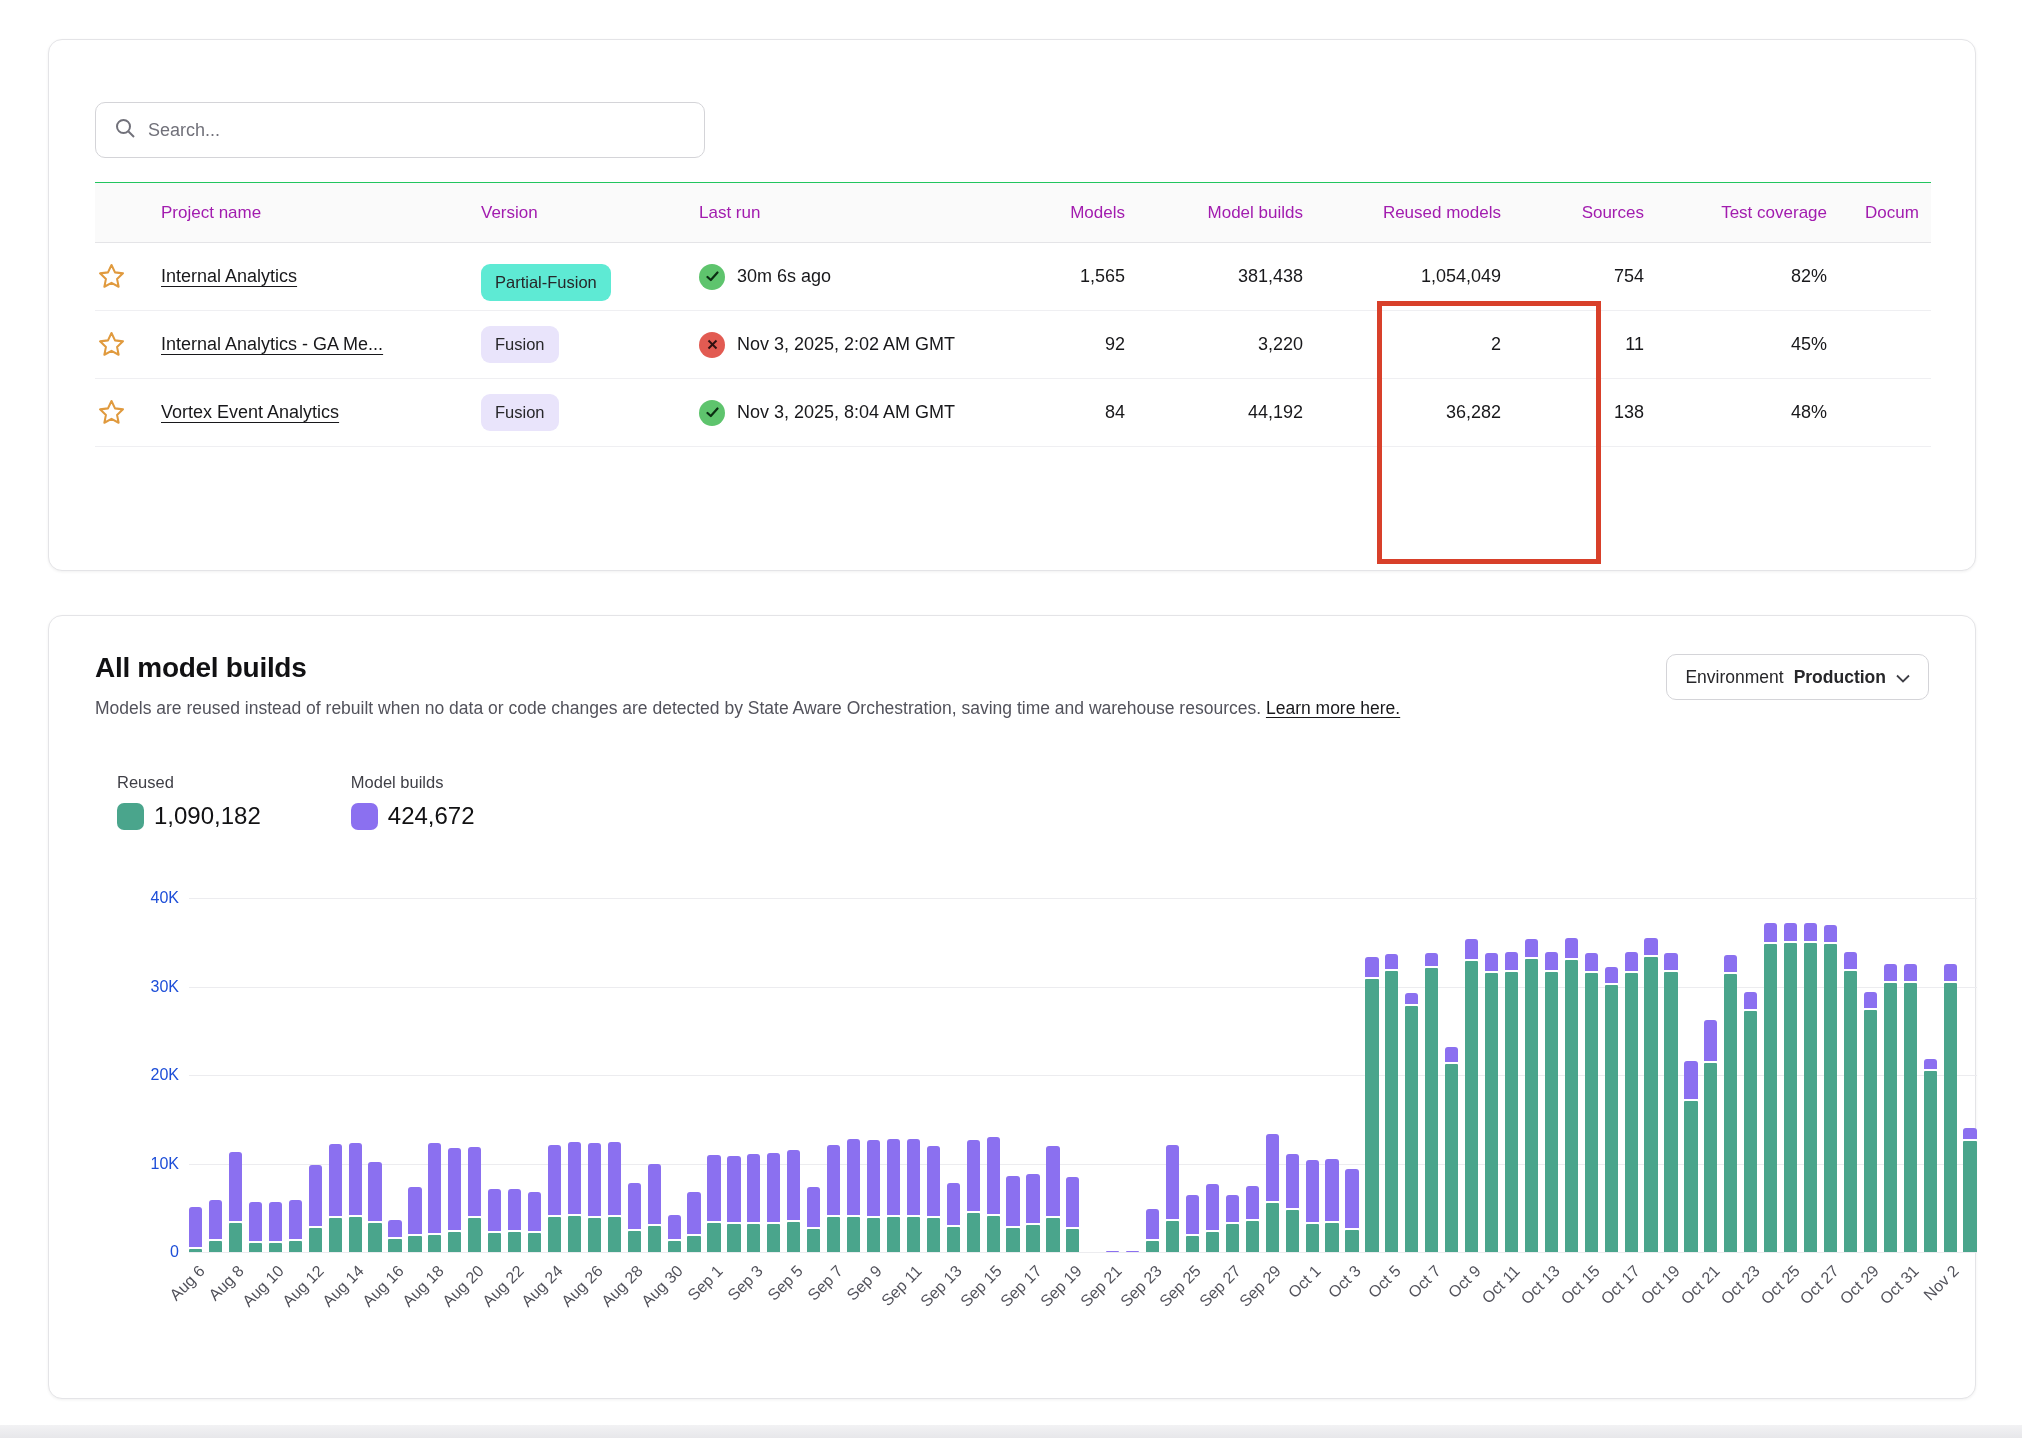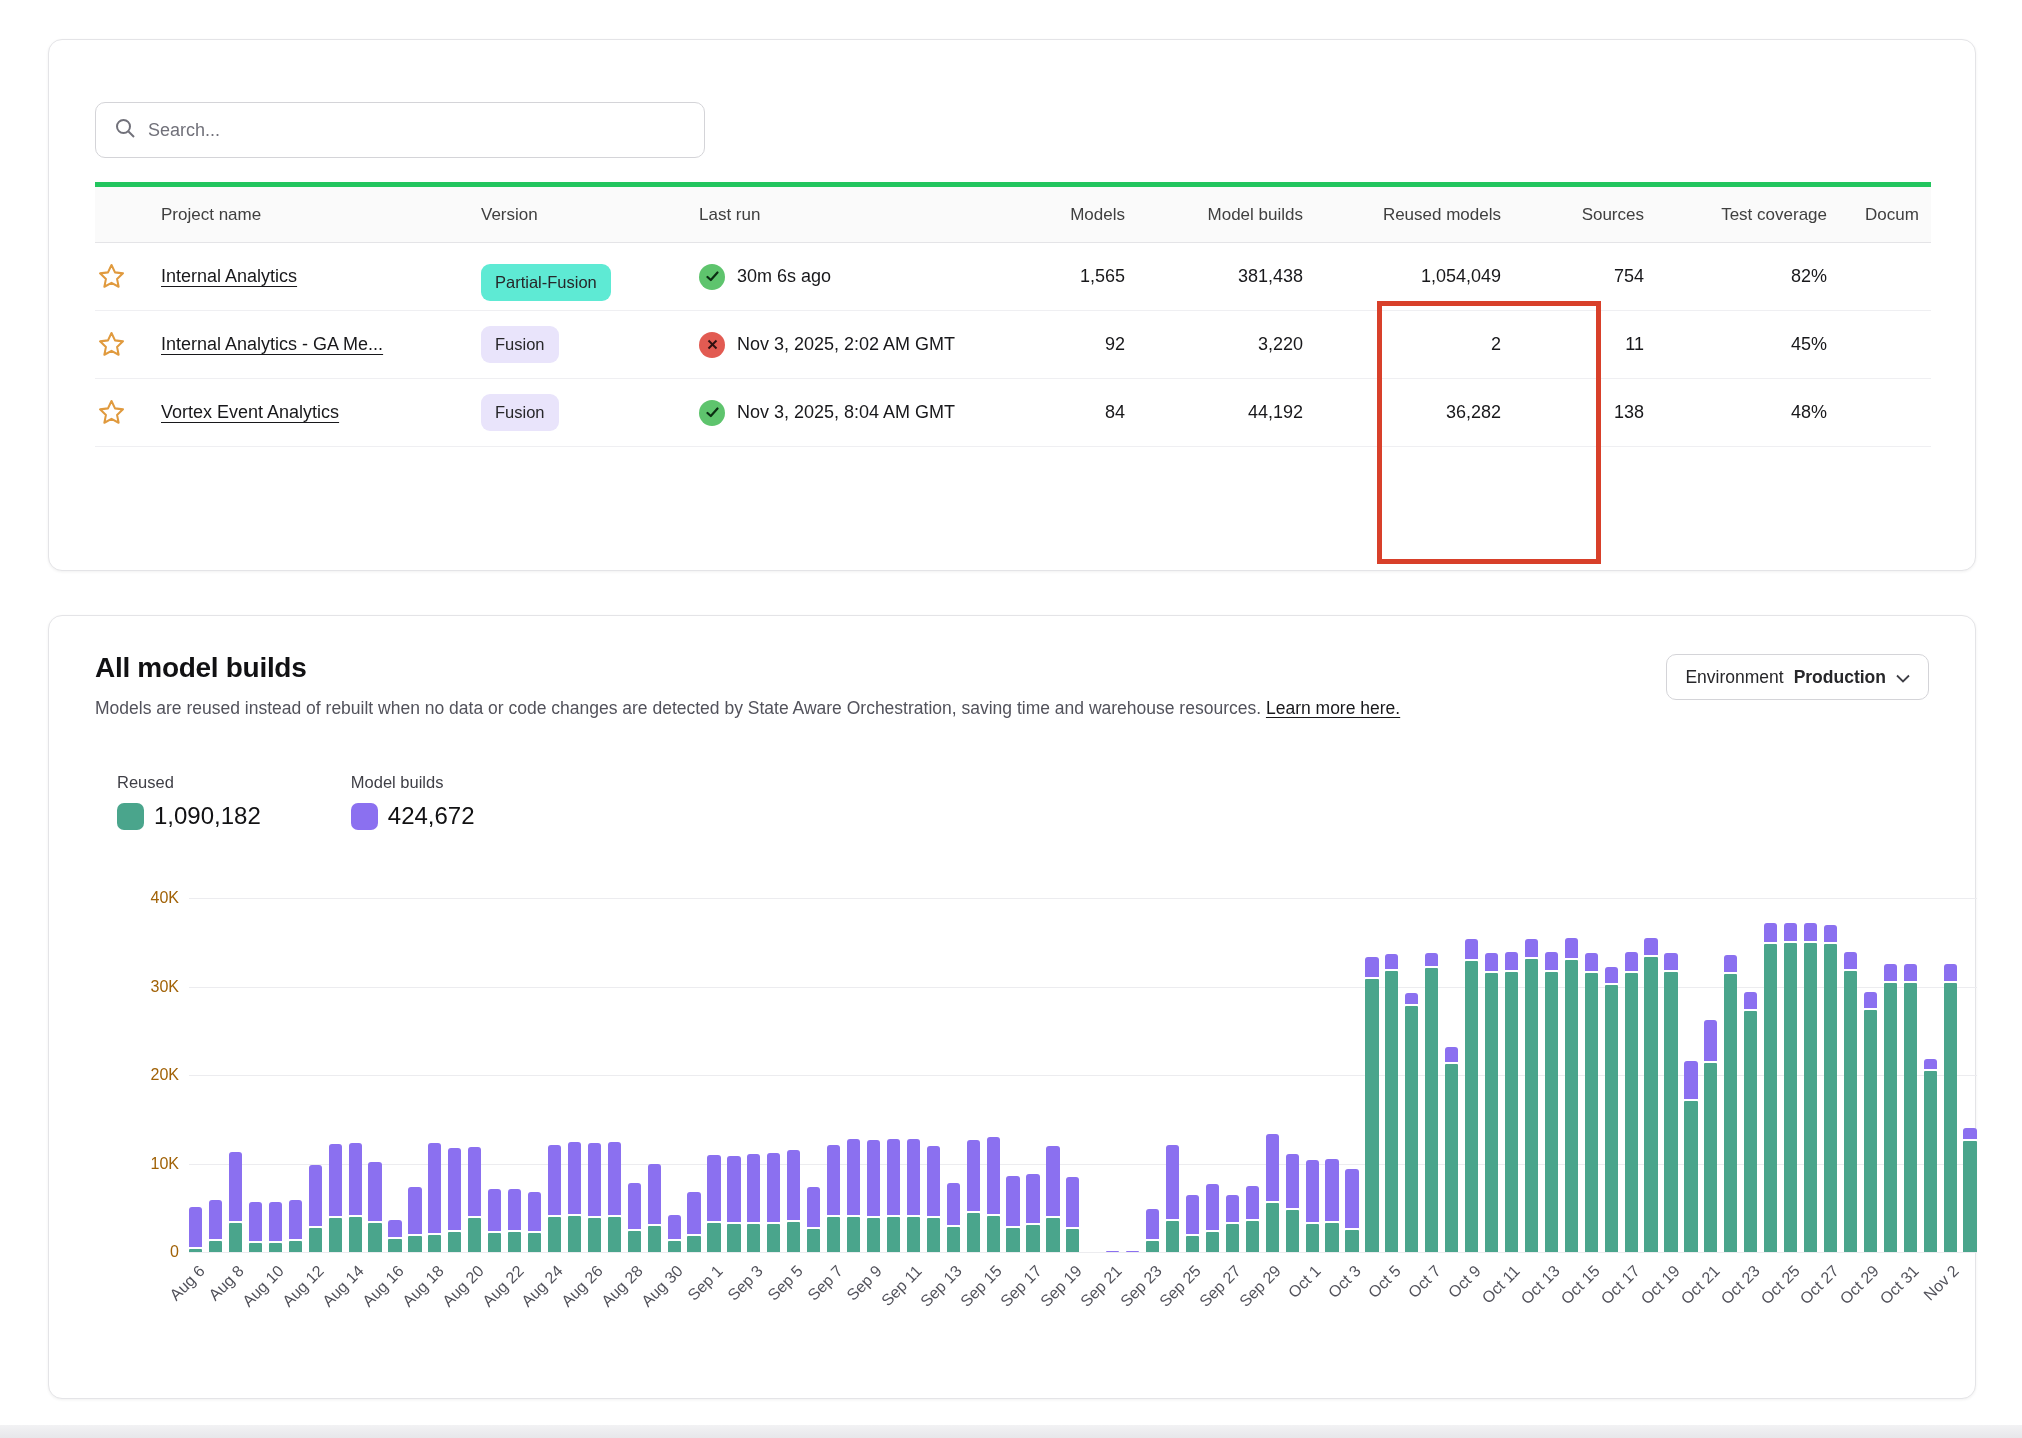--- a/index.html
+++ b/index.html
@@ -17,22 +17,22 @@
   .search-box { margin-top:26px; width:610px; height:56px; border:1px solid #d4d4d8;
     border-radius:10px; display:flex; align-items:center; padding:0 18px; gap:12px; background:#fff; }
   .search-box input { border:none; outline:none; font-size:18px; color:#18181b; flex:1;
     font-family:"Liberation Sans",sans-serif; background:transparent; }
   .search-box input::placeholder { color:#71717a; }
 
   
   .tbl { margin-top:24px; width:1836px; }
   .trow { display:grid; grid-template-columns:66px 320px 218px 336px 90px 178px 198px 143px 183px 104px;
     align-items:center; }
-  .thead { background:#fafafa; height:61px; color:#404040; font-size:17px;
-    border-top:5px solid #22c55e; border-bottom:1px solid #e4e4e7; }
+  .thead { background:#fafafa; height:61px; color:#a21caf; font-size:17px;
+    border-top:1px solid #22c55e; border-bottom:1px solid #e4e4e7; }
   .tbody-row { height:68px; font-size:18px; border-bottom:1px solid #efeff2; }
   .num { text-align:right; }
   .cell { overflow:hidden; white-space:nowrap; }
   .proj-link { color:#18181b; font-weight:500; text-decoration:underline; text-underline-offset:4px; cursor:pointer; }
   .badge { display:inline-block; font-size:16.5px; padding:9px 14px; border-radius:9px; color:#27272a; }
   .badge.peach { background:#5eead4;margin-top:12px; }
   .badge.purple { background:#e9e4fb; }
   .lastrun { display:flex; align-items:center; gap:12px; overflow:hidden; white-space:nowrap; }
   .statusdot { width:26px; height:26px; border-radius:50%; flex:0 0 26px;
     display:flex; align-items:center; justify-content:center; }
@@ -54,21 +54,21 @@
   .leg-label { font-size:16.5px; color:#3f3f46; margin-bottom:10px; }
   .leg-row { display:flex; align-items:center; gap:10px; }
   .swatch { width:27px; height:27px; border-radius:7px; }
   .leg-val { font-size:24px; font-weight:400; color:#111113; }
 
   
   .chart-area { position:relative; margin-top:68px; margin-left:48px; height:440px; }
   .plot { position:absolute; left:46px; top:0; width:1788px; height:354px; }
   .gridline { position:absolute; left:0; width:100%; height:1px; background:#ececef; }
   .ytick { position:absolute; right:1798px; width:60px; text-align:right; font-size:16px;
-    color:#a16207; transform:translateY(-50%); }
+    color:#1d4ed8; transform:translateY(-50%); }
   .bars { position:absolute; left:0; bottom:0; width:100%; height:354px;
     display:flex; justify-content:space-between; align-items:flex-end; }
   .slot { width:13.2px; position:relative; display:flex; flex-direction:column;
     justify-content:flex-end; height:354px; }
   .seg-builds { background:#8b70f0; border-radius:3px 3px 0 0; }
   .seg-reused { background:#4aa58c; border-radius:1px 1px 0 0; }
   .gap { height:2px; background:#ffffff; }
   .xlab { position:absolute; top:364px; left:50%; white-space:nowrap; font-size:16px; color:#52525b;
     transform:translateX(-100%) rotate(-45deg); transform-origin:100% 0; }
   #bottom-strip { position:absolute; left:0; bottom:0; width:2022px; height:13px;

